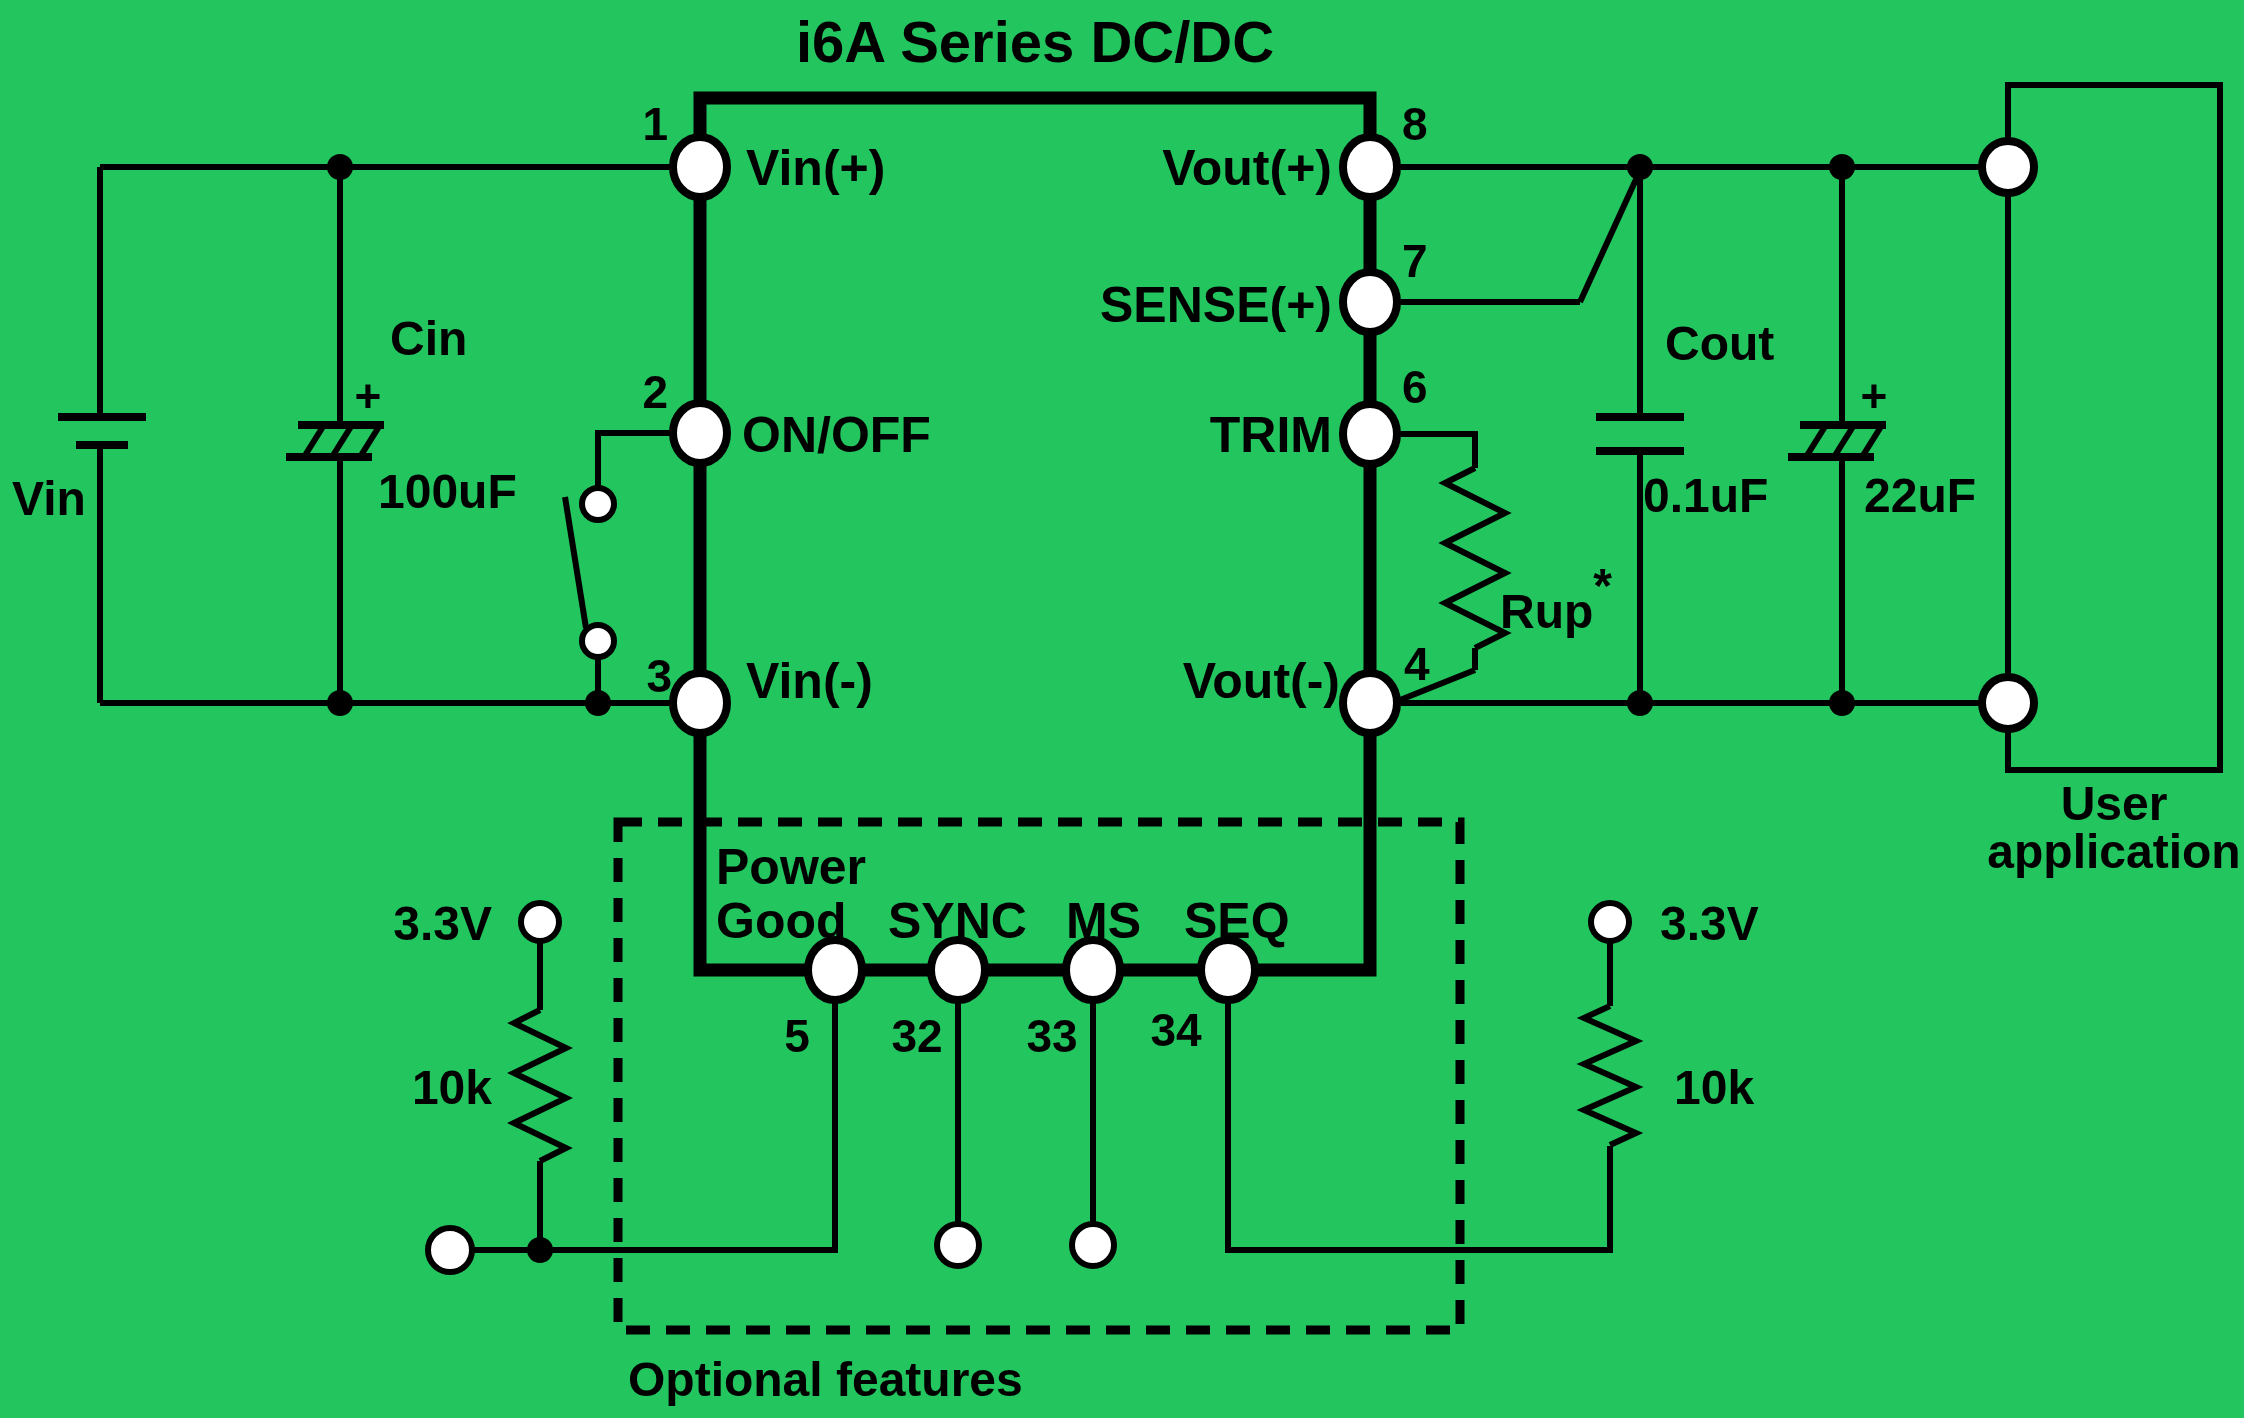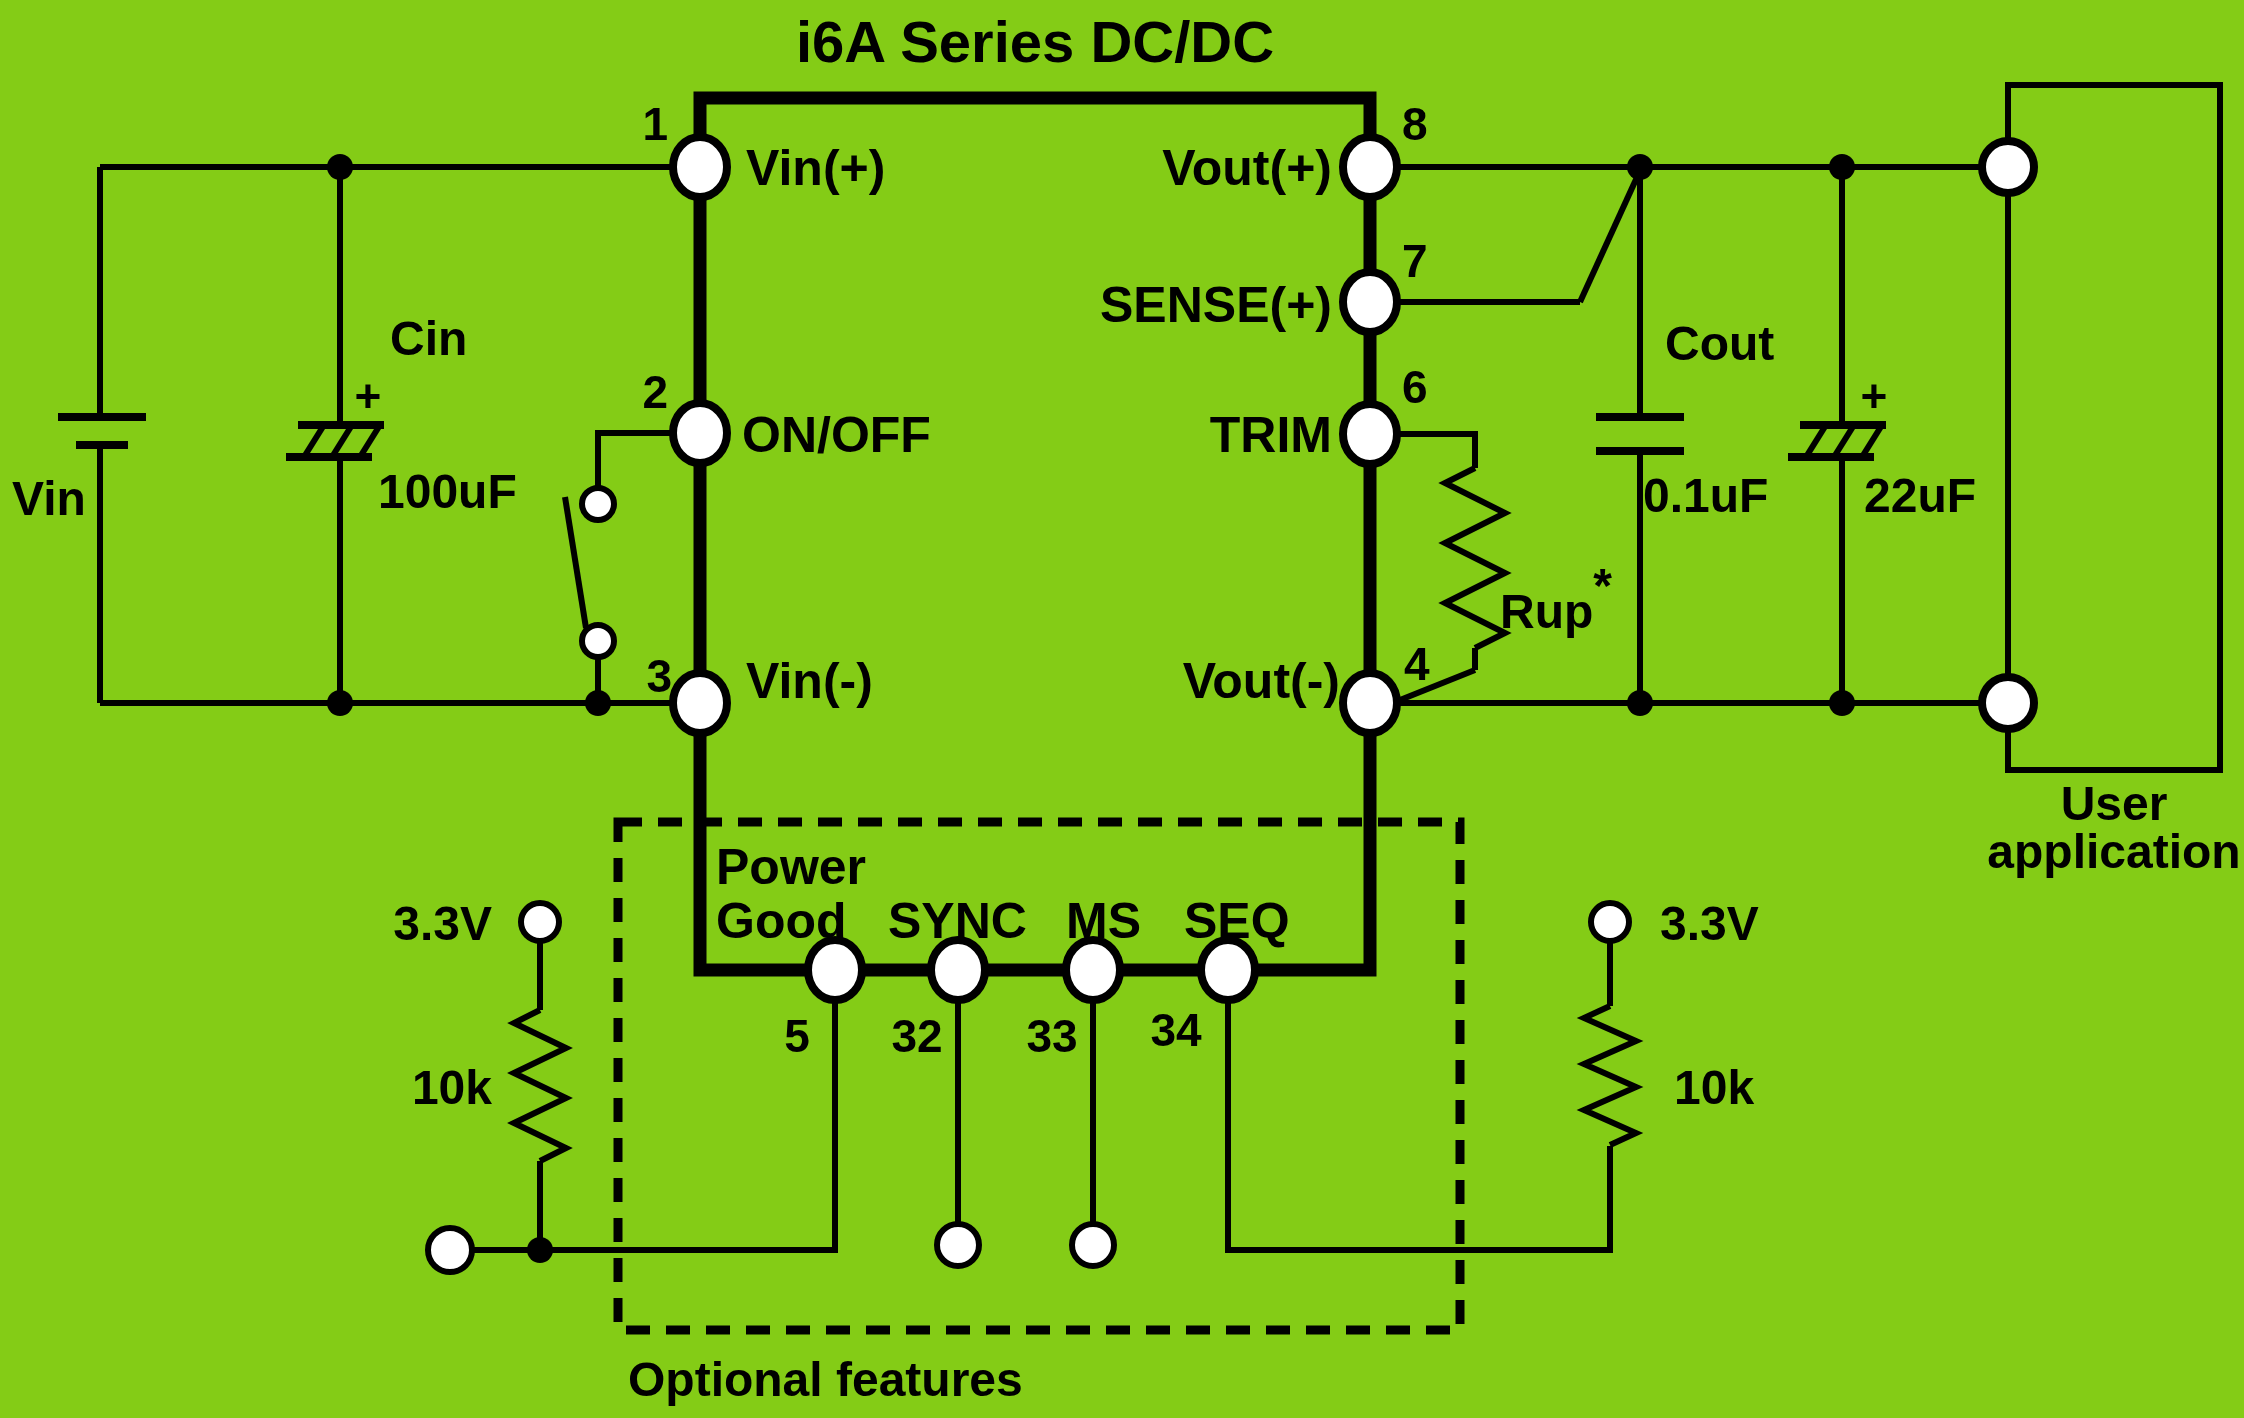--- a/index.html
+++ b/index.html
@@ -3,21 +3,21 @@
 <meta charset="utf-8">
 <style>
   html, body {
     margin: 0;
     padding: 0;
     background: #ffffff;
   }
   .page {
     width: 2244px;
     height: 1418px;
-    background: #84cc16;
+    background: #22c55e;
     position: relative;
     font-family: "Liberation Sans", sans-serif;
   }
   svg text {
     font-family: "Liberation Sans", sans-serif;
     font-weight: bold;
     fill: #000000;
   }
   .t58 { font-size: 58px; }
   .t50 { font-size: 50px; }

